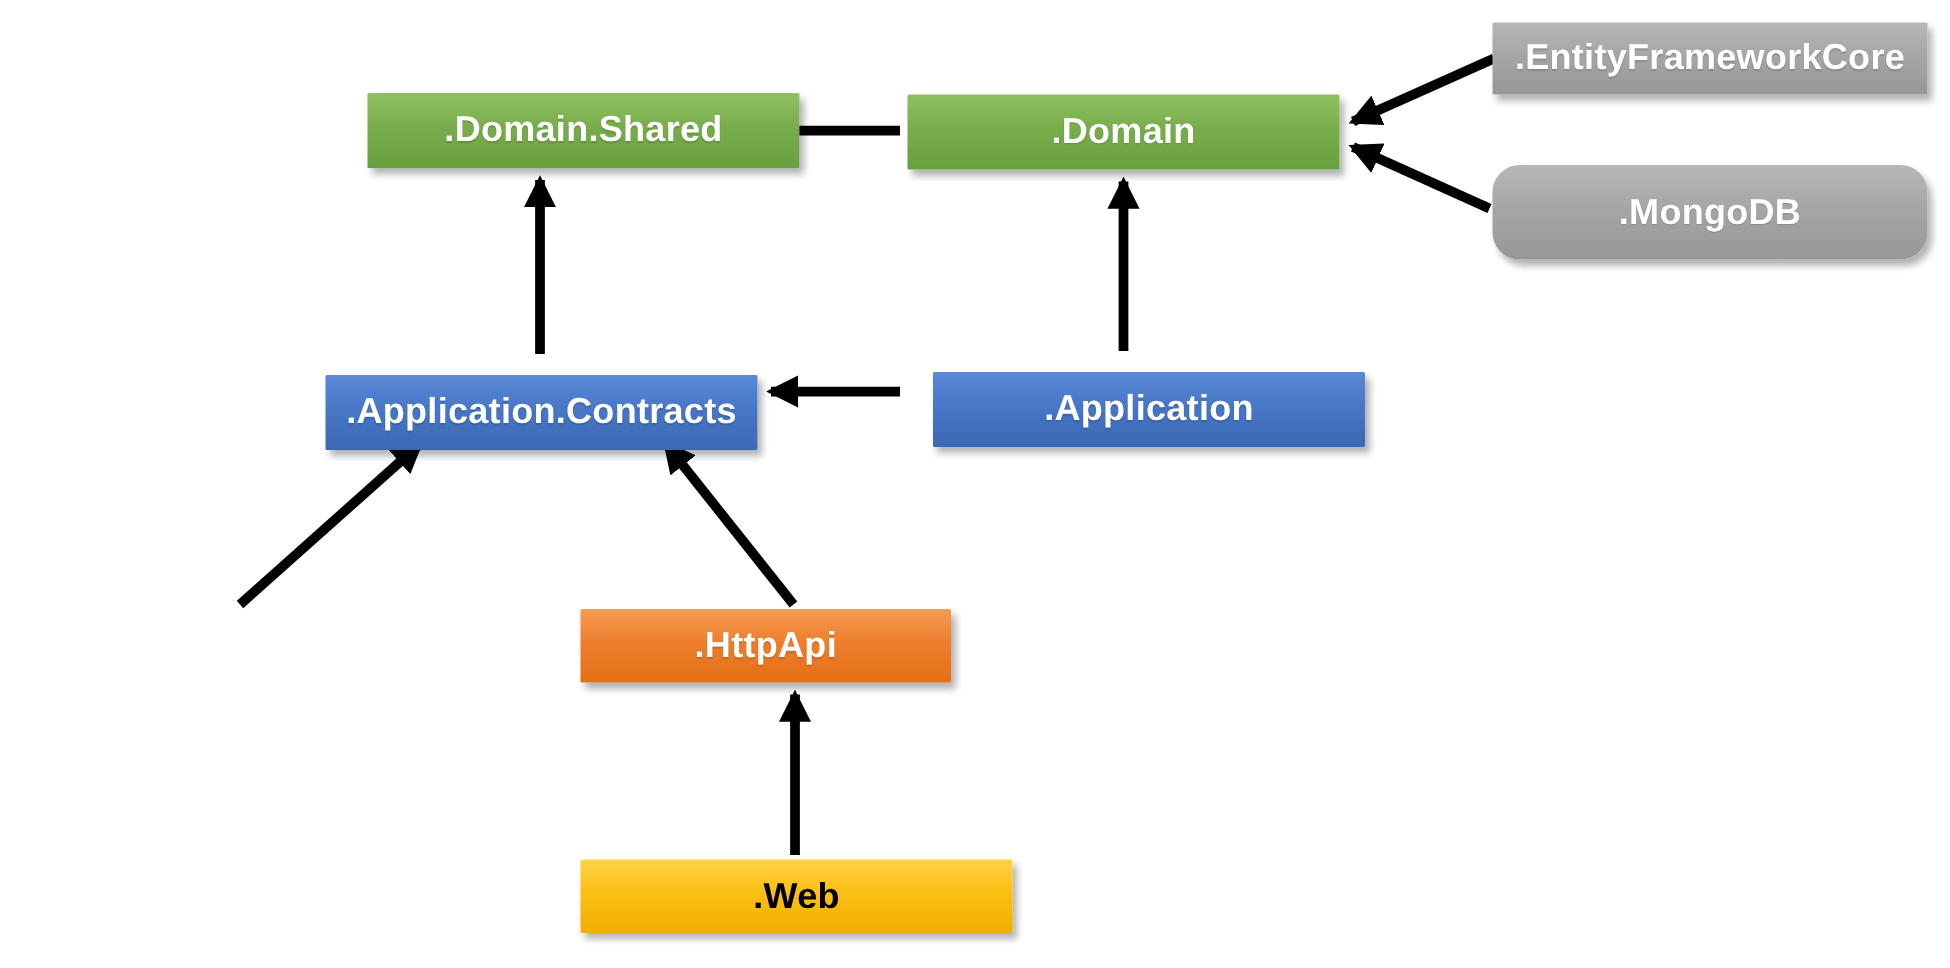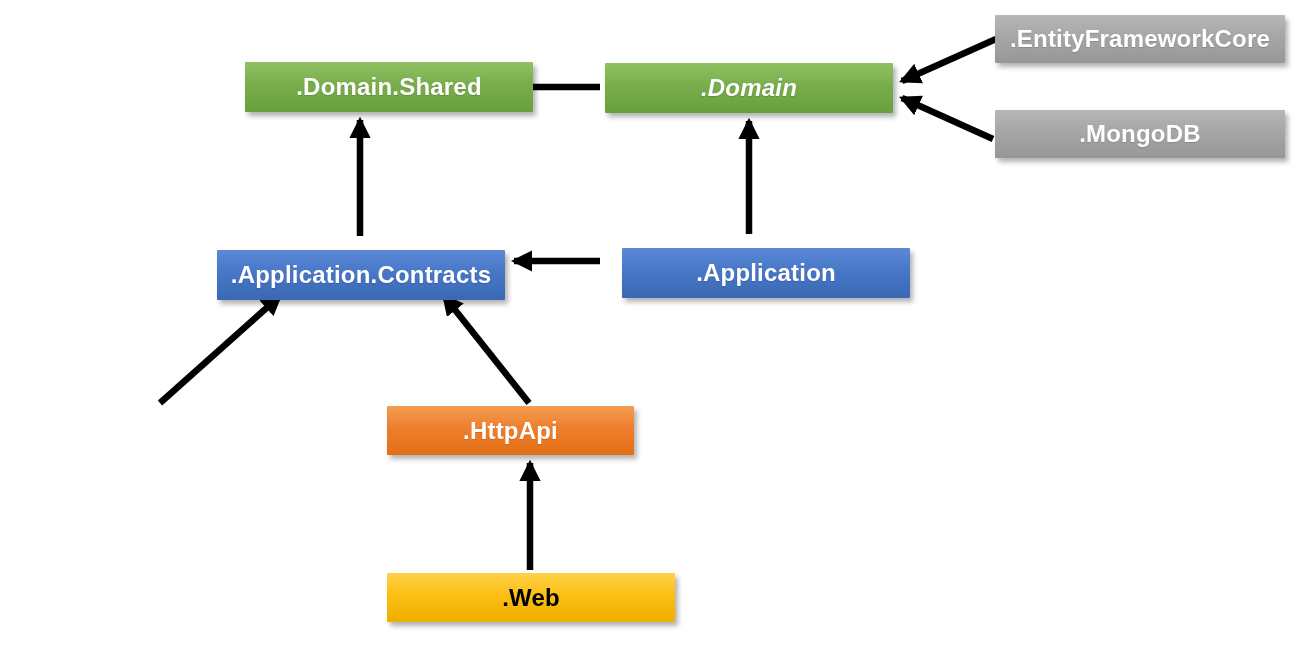--- a/index.html
+++ b/index.html
@@ -50,23 +50,23 @@
     background: linear-gradient(to bottom, #f49d52 0%, #ee7e2e 45%, #e46f14 100%);
   }
   .node.yellow {
     background: linear-gradient(to bottom, #ffd24a 0%, #fcbf13 45%, #efae00 100%);
     color: #000000;
     text-shadow: none;
   }
 
   
   #node-domain-shared        { left: 217px; top: 62px;  width: 288px; height: 50px; margin-left: 28px; }
-  #node-domain               { left: 605px; top: 63px;  width: 288px; height: 50px; font-style: italic; }
+  #node-domain               { left: 605px; top: 63px;  width: 288px; height: 50px; }
   #node-entity-framework-core{ left: 995px; top: 15px;  width: 290px; height: 48px; }
-  #node-mongodb              { left: 995px; top: 110px; width: 290px; height: 48px; }
+  #node-mongodb              { left: 995px; top: 110px; width: 290px; height: 63px; border-radius: 18px; }
   #node-application-contracts{ left: 217px; top: 238px; width: 288px; height: 50px; }
   #node-application          { left: 622px; top: 236px; width: 288px; height: 50px; }
   #node-httpapi-client       { left: 14px;  top: 406px; width: 291px; height: 49px; }
   #node-httpapi              { left: 387px; top: 406px; width: 247px; height: 49px; }
   #node-web                  { left: 387px; top: 573px; width: 288px; height: 49px; }
 </style>
 </head>
 <body>
 
 <div class="canvas">

